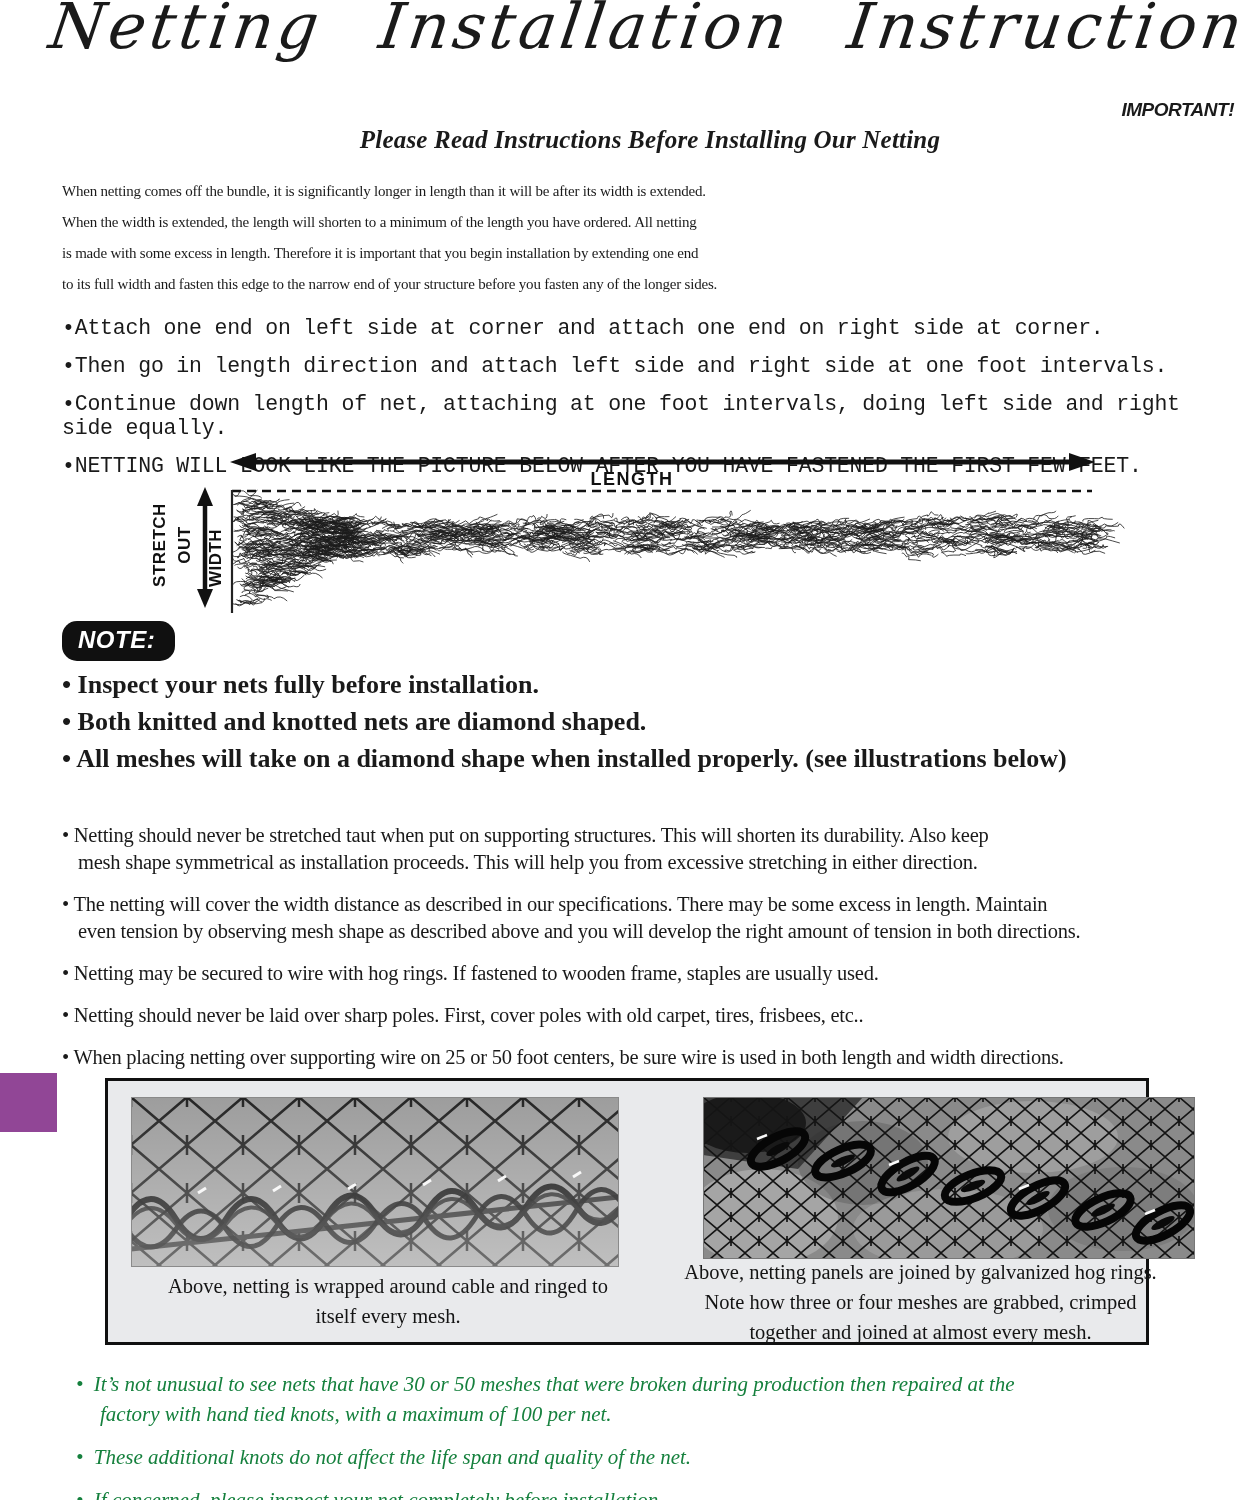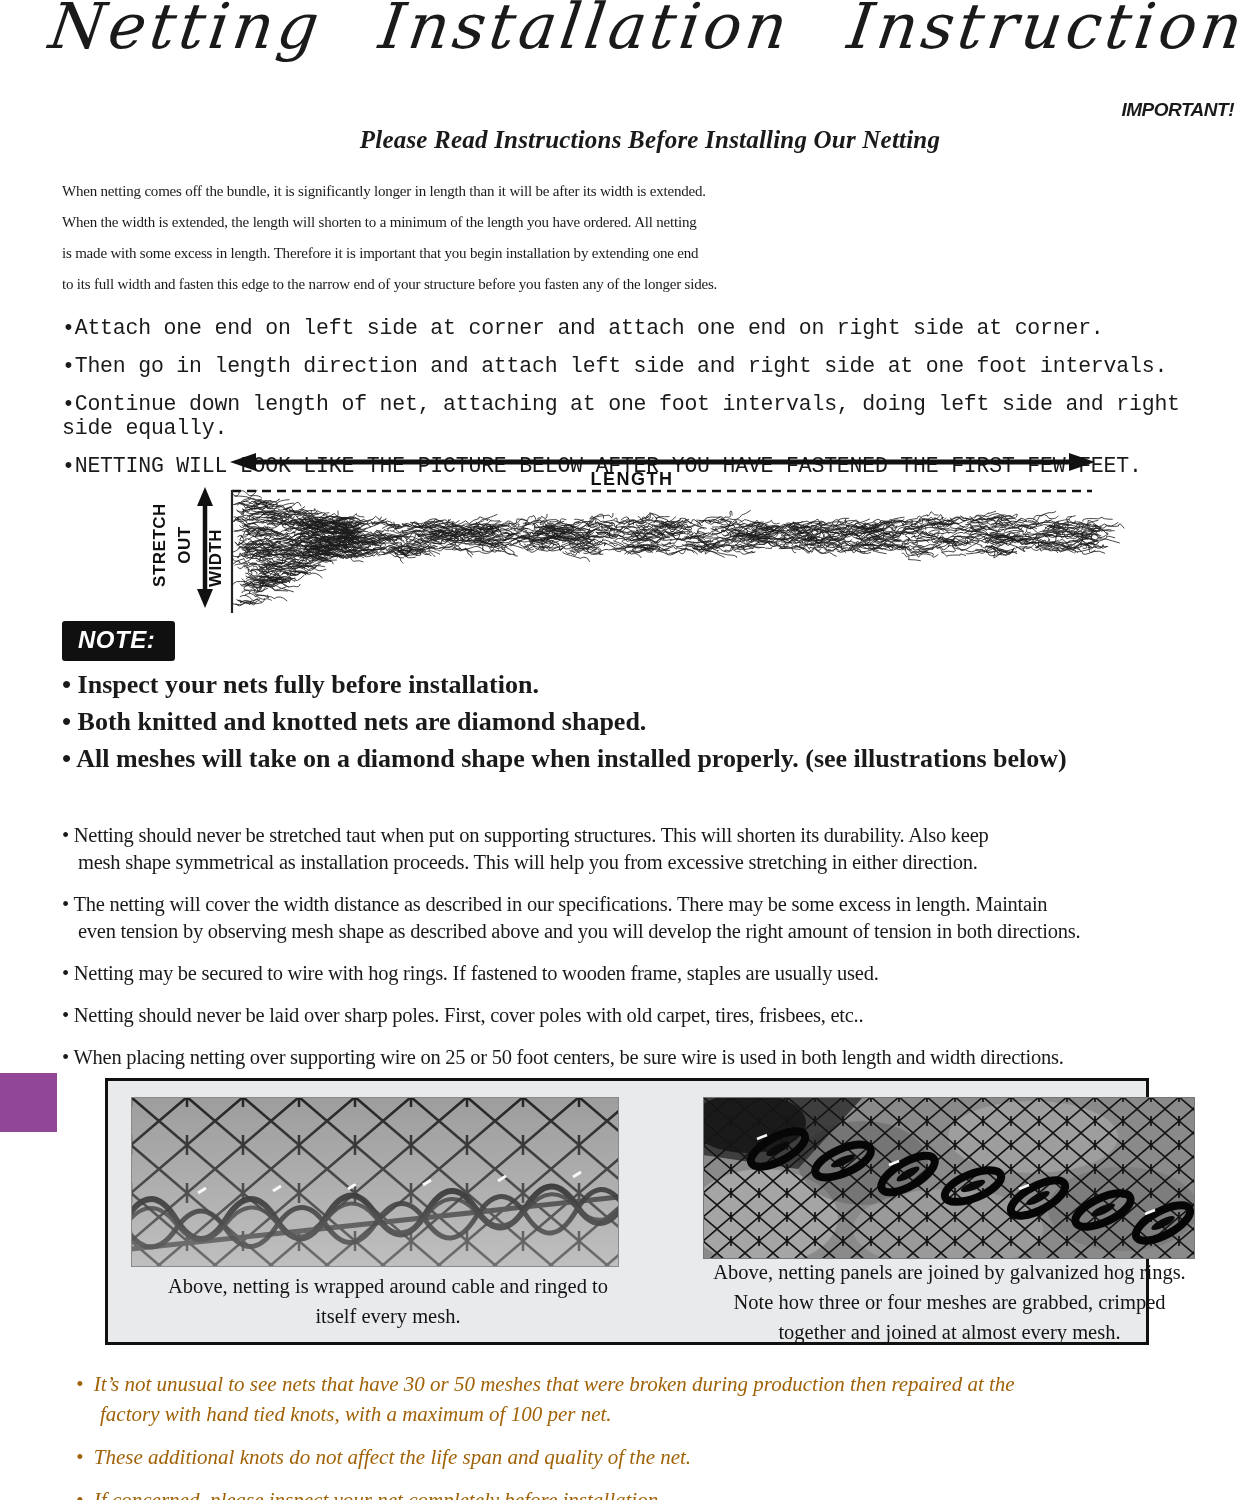--- a/index.html
+++ b/index.html
@@ -35,47 +35,47 @@
   }
   ul{list-style:none;margin:0;padding:0;}
   .steps{position:absolute;top:316px;left:62px;width:1170px;}
   .steps li{font-size:21.5px;line-height:24px;margin-bottom:14px;letter-spacing:-0.2px;white-space:pre-wrap;font-family:Liberation Mono, monospace;}
   
   .diagram{position:absolute;top:450px;left:60px;}
   .dlabel{font-family:"Liberation Sans", sans-serif;font-weight:bold;fill:#111;}
   
   .note-badge{
     position:absolute;top:621px;left:62px;
-    background:#101010;color:#fff;border-radius:3px;
+    background:#101010;color:#fff;border-radius:15px;
     font-family:"Liberation Sans", sans-serif;font-weight:bold;font-style:italic;
     font-size:24px;letter-spacing:0.5px;padding:5px 20px 7px 16px;
   }
   .note-bold{position:absolute;top:672px;left:62px;width:1170px;}
   .note-bold li{font-weight:bold;font-size:26px;line-height:26px;margin-bottom:11px;white-space:pre-wrap;}
   .guides{position:absolute;top:782px;left:62px;width:1174px;margin-top:40px;}
   .guides li{
     font-size:20.5px;line-height:27px;margin-bottom:15px;letter-spacing:-0.25px;
     padding-left:16px;text-indent:-16px;white-space:pre-wrap;
   }
   
   .accent-block{position:absolute;left:0;top:1073px;width:57px;height:59px;background:var(--accent);}
   .panel{
     position:absolute;left:105px;top:1078px;width:1044px;height:267px;
     border:3.5px solid #101010;background:var(--panel);box-sizing:border-box;text-align:center;
   }
   .photo-left{position:absolute;left:23px;top:16px;}
   .photo-right{position:absolute;left:595px;top:16px;}
   .caption{font-size:20.5px;line-height:30px;white-space:pre-wrap;color:#141414;}
   .caption-left{position:absolute;left:30px;top:190px;width:500px;}
-  .caption-right{position:absolute;left:589px;top:176px;width:505px;}
+  .caption-right{position:absolute;left:560px;top:176px;width:505px;}
   
   .footnotes{position:absolute;top:1369px;left:62px;width:1174px;}
   .footnotes li{
     font-style:italic;font-size:21px;line-height:30px;margin-bottom:13px;
-    padding-left:38px;text-indent:-24px;white-space:pre-wrap;color:#a16207;
+    padding-left:38px;text-indent:-24px;white-space:pre-wrap;color:#15803d;
   }
 </style>
 </head>
 <body>
 
 <div class="page">
 
   <div class="doc-title">Netting Installation Instructions</div>
   <div class="important">IMPORTANT!</div>
   <div class="subtitle">Please Read Instructions Before Installing Our Netting</div>

